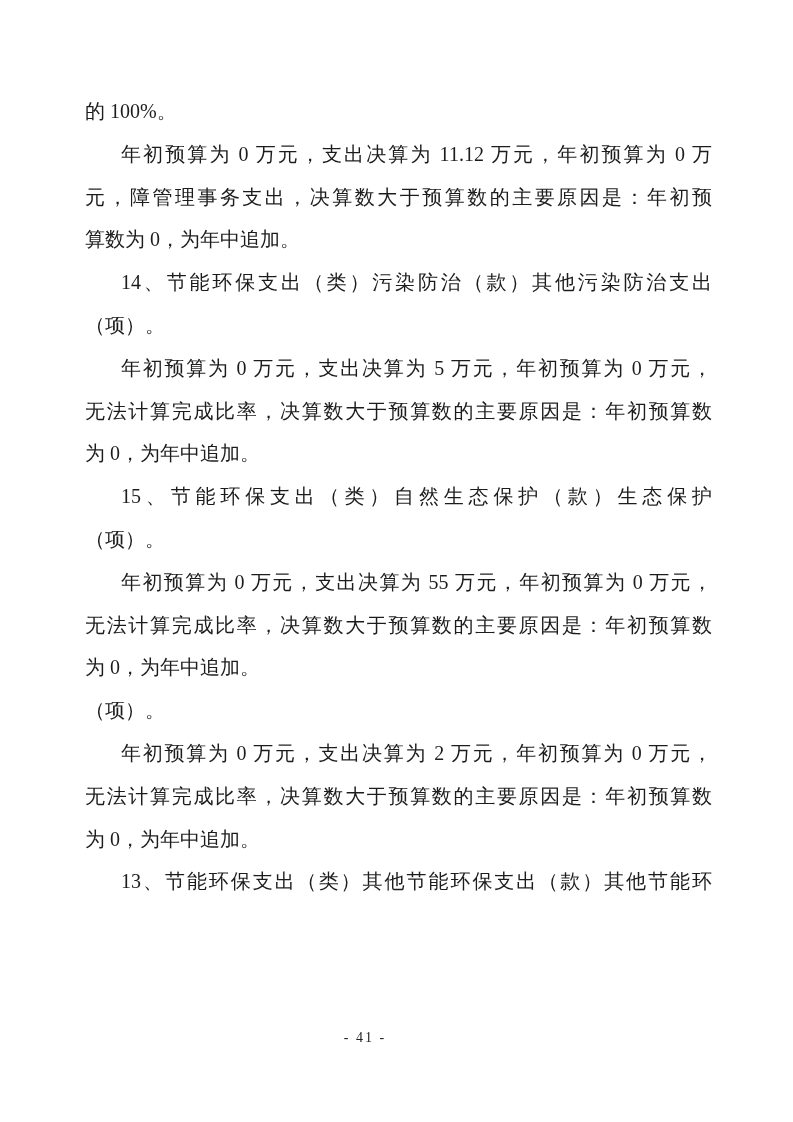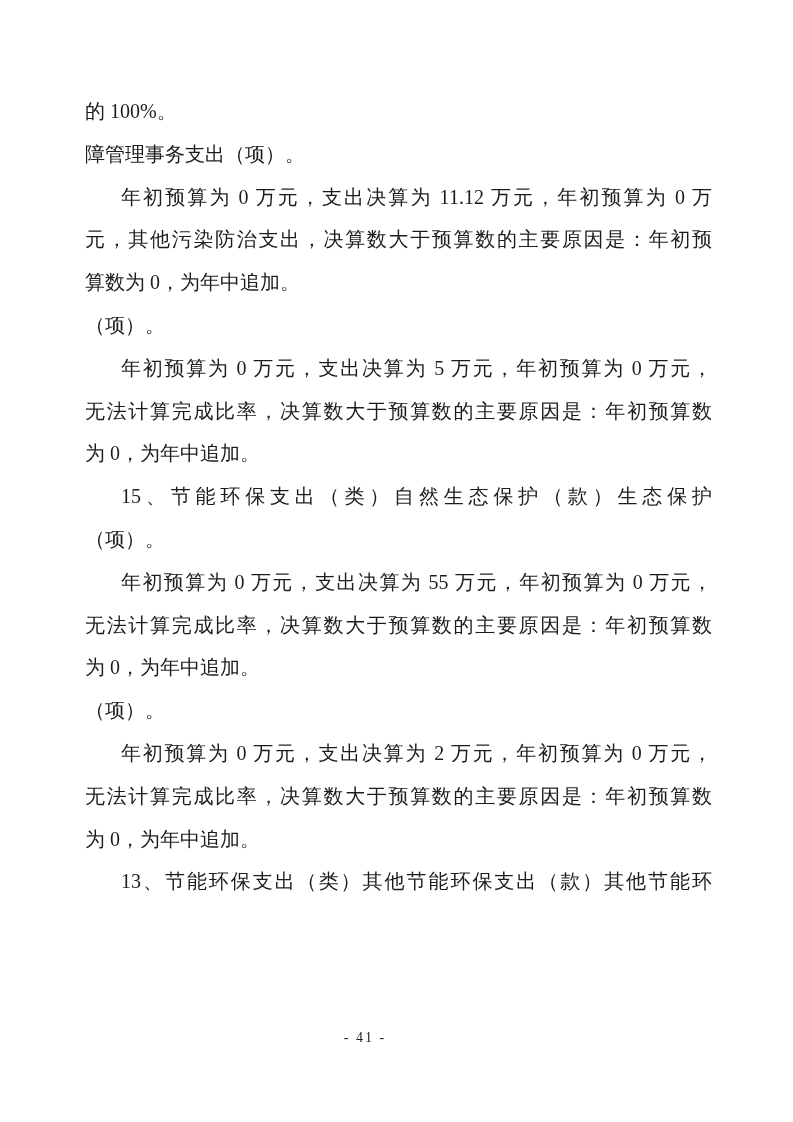--- a/index.html
+++ b/index.html
@@ -47,24 +47,24 @@
     letter-spacing: 2px;
     color: #222222;
   }
 </style>
 </head>
 <body>
 
 <div class="page">
   <div class="content" id="doc-content">
       <div class="line">的 100%。</div>
-      <div class="line">障管理事务支出（项）。</div>
       <div class="line indent stretch">年初预算为 0 万元，支出决算为 11.12 万元，年初预算为 0 万</div>
-      <div class="line stretch">元，其他污染防治支出，决算数大于预算数的主要原因是：年初预</div>
+      <div class="line stretch">元，障管理事务支出，决算数大于预算数的主要原因是：年初预</div>
       <div class="line">算数为 0，为年中追加。</div>
+      <div class="line indent stretch">14、节能环保支出（类）污染防治（款）其他污染防治支出</div>
       <div class="line">（项）。</div>
       <div class="line indent stretch">年初预算为 0 万元，支出决算为 5 万元，年初预算为 0 万元，</div>
       <div class="line stretch">无法计算完成比率，决算数大于预算数的主要原因是：年初预算数</div>
       <div class="line">为 0，为年中追加。</div>
       <div class="line indent stretch">15、节能环保支出（类）自然生态保护（款）生态保护</div>
       <div class="line">（项）。</div>
       <div class="line indent stretch">年初预算为 0 万元，支出决算为 55 万元，年初预算为 0 万元，</div>
       <div class="line stretch">无法计算完成比率，决算数大于预算数的主要原因是：年初预算数</div>
       <div class="line">为 0，为年中追加。</div>
       <div class="line">（项）。</div>

